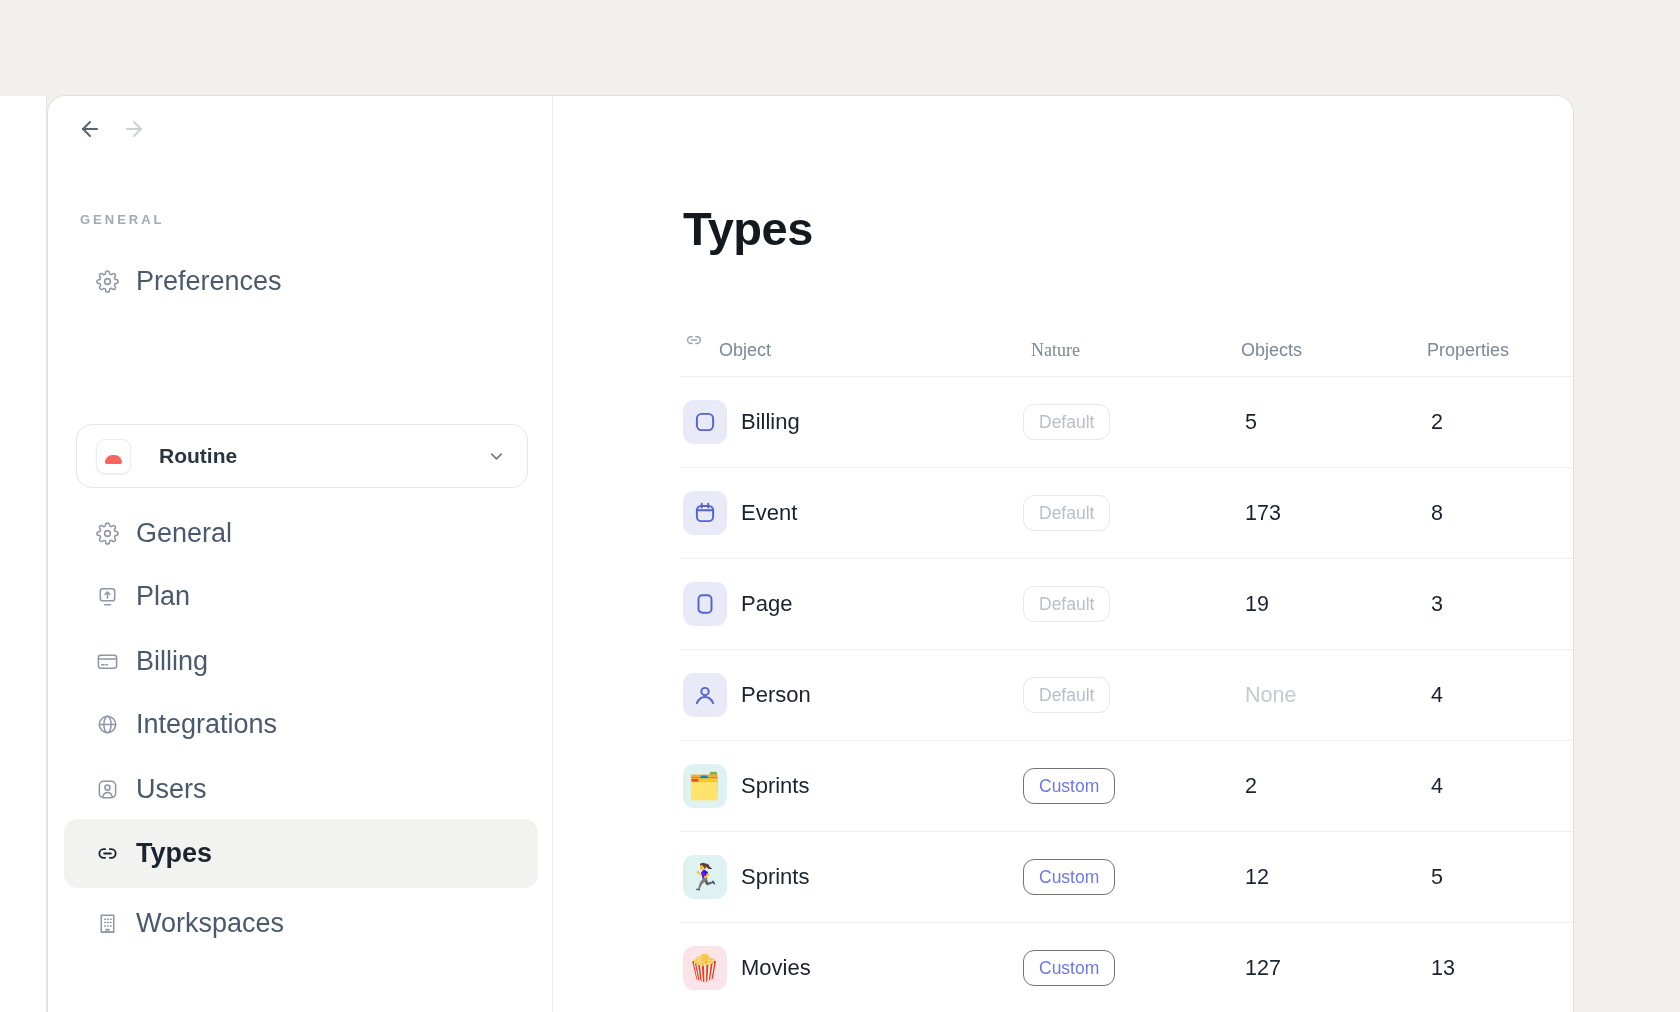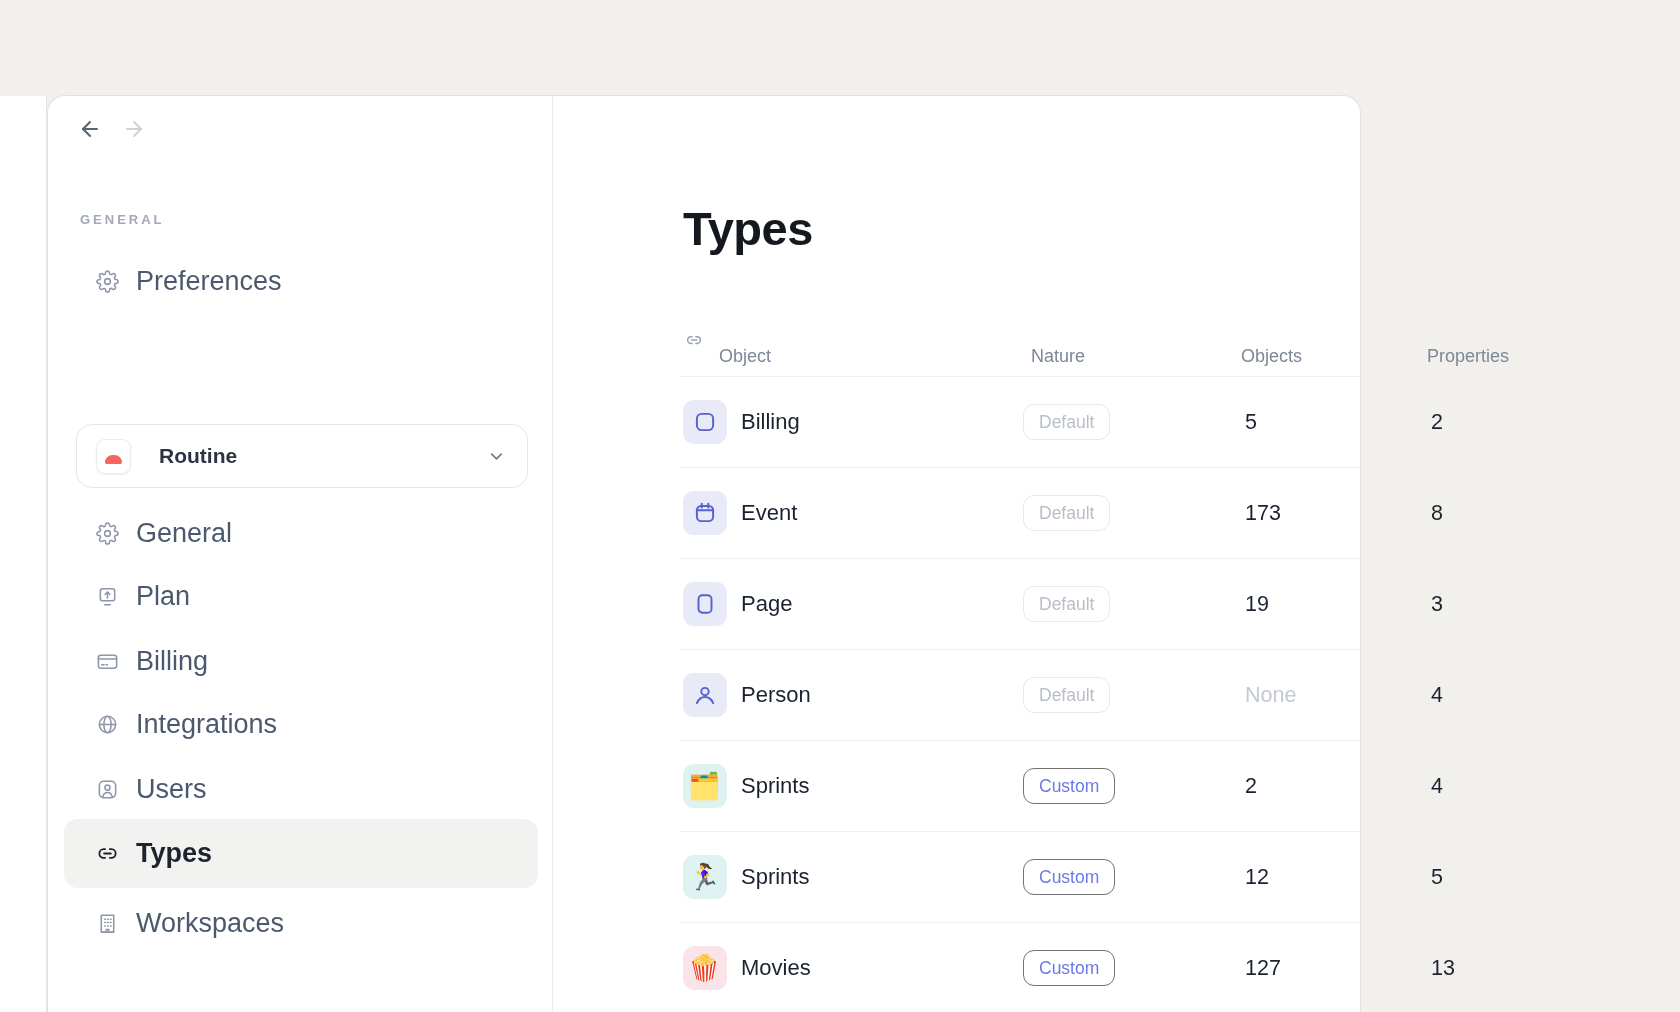--- a/index.html
+++ b/index.html
@@ -9,21 +9,21 @@
     font-family:"Liberation Sans","DejaVu Sans",sans-serif;
     -webkit-font-smoothing:antialiased;
   }
   
   .back-panel{
     position:absolute;left:0;top:96px;width:46px;bottom:0;
     background:#ffffff;border-right:1px solid #e6e4e1;
   }
   
   .card{
-    position:absolute;left:47px;top:95px;width:1314px;height:917px;
+    position:absolute;left:47px;top:95px;width:1527px;height:917px;
     background:#ffffff;border:1px solid #e3e1de;border-bottom:none;
     border-radius:18px 18px 0 0;box-sizing:border-box;
   }
   
   .sidebar{position:absolute;left:0;top:0;bottom:0;width:504px;border-right:1px solid #ededec;}
   .nav{position:absolute;top:21px;left:30px;display:flex;gap:20px;align-items:center;}
   .nav .arrow{width:24px;height:24px;display:block;cursor:pointer;}
   .arrow-back{color:#5a6372;}
   .arrow-fwd{color:#cdd0d5;}
   .section-label{
@@ -63,24 +63,24 @@
   .ws-logo .sun{width:17px;height:9px;border-radius:9px 9px 2px 2px;margin-top:7px;}
   .ws-name{margin-left:16px;font-size:21px;font-weight:700;color:#2b3442;}
   .ws-chevron{margin-left:auto;margin-right:21px;width:19px;height:19px;color:#6e7887;flex:none;}
   
   .main{position:absolute;left:504px;right:0;top:0;bottom:0;}
   .page-title{
     position:absolute;top:105px;left:131px;
     font-size:47px;font-weight:700;letter-spacing:-.5px;color:#14191f;
   }
   .thead{position:absolute;left:128px;right:0;top:224px;height:40px;color:#7d8798;font-size:18px;}
-  .thead .th{position:absolute;top:26px;}
+  .thead .th{position:absolute;top:20px;}
   .th-object-icon{position:absolute;left:5px;top:11px;width:18px;height:18px;color:#99a3b2;}
   .th-object{left:39px;}
-  .th-nature{left:351px;}
+  .th-nature{left:351px;font-family:Liberation Serif, serif;}
   .th-objects{left:561px;}
   .th-properties{left:747px;}
   .tbody{position:absolute;left:128px;right:0;top:280px;}
   .trow{position:relative;height:90px;border-top:1px solid #eef0f2;cursor:pointer;}
   .trow:last-child{border-bottom:1px solid #eef0f2;}
   .cell{position:absolute;top:50%;transform:translateY(-50%);}
   .tile{
     left:3px;width:44px;height:44px;border-radius:11px;
     display:flex;align-items:center;justify-content:center;
   }

